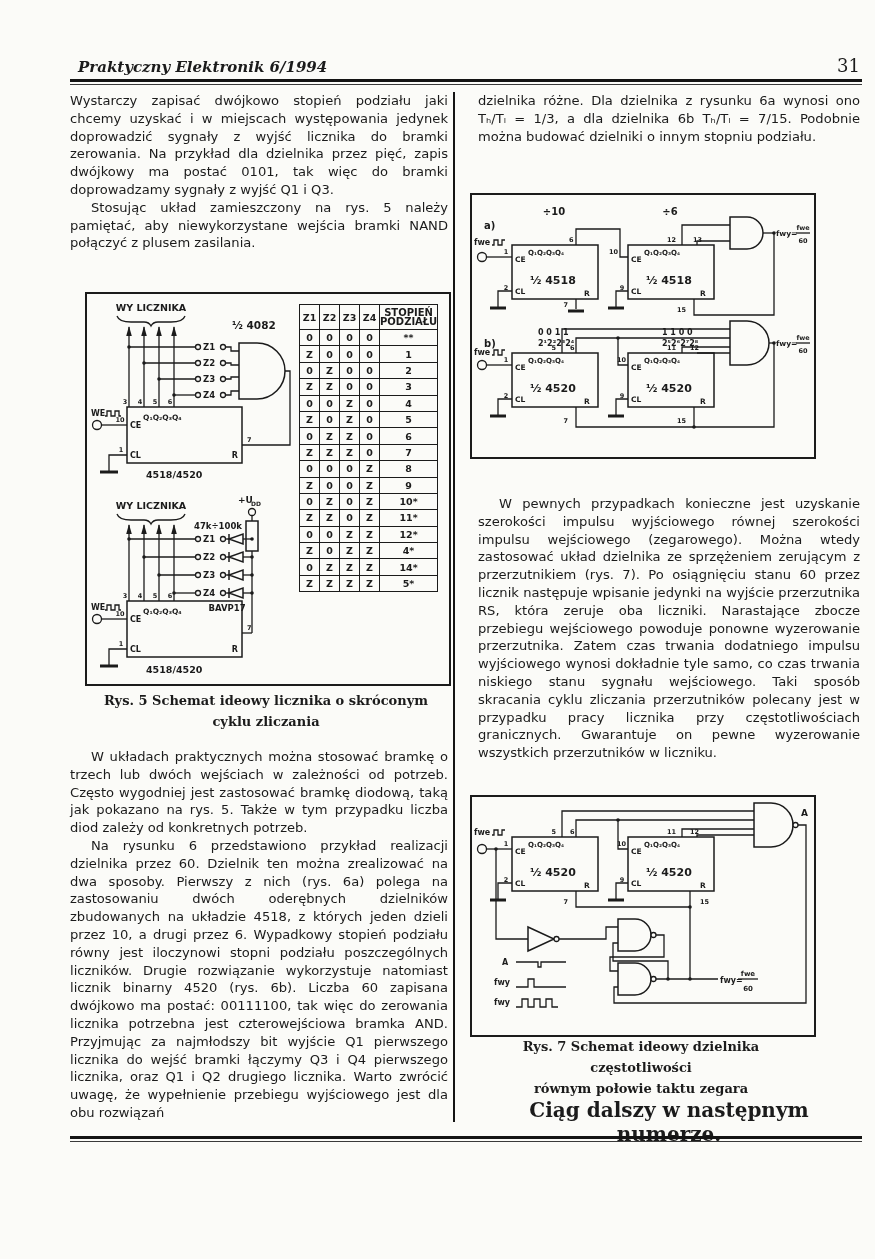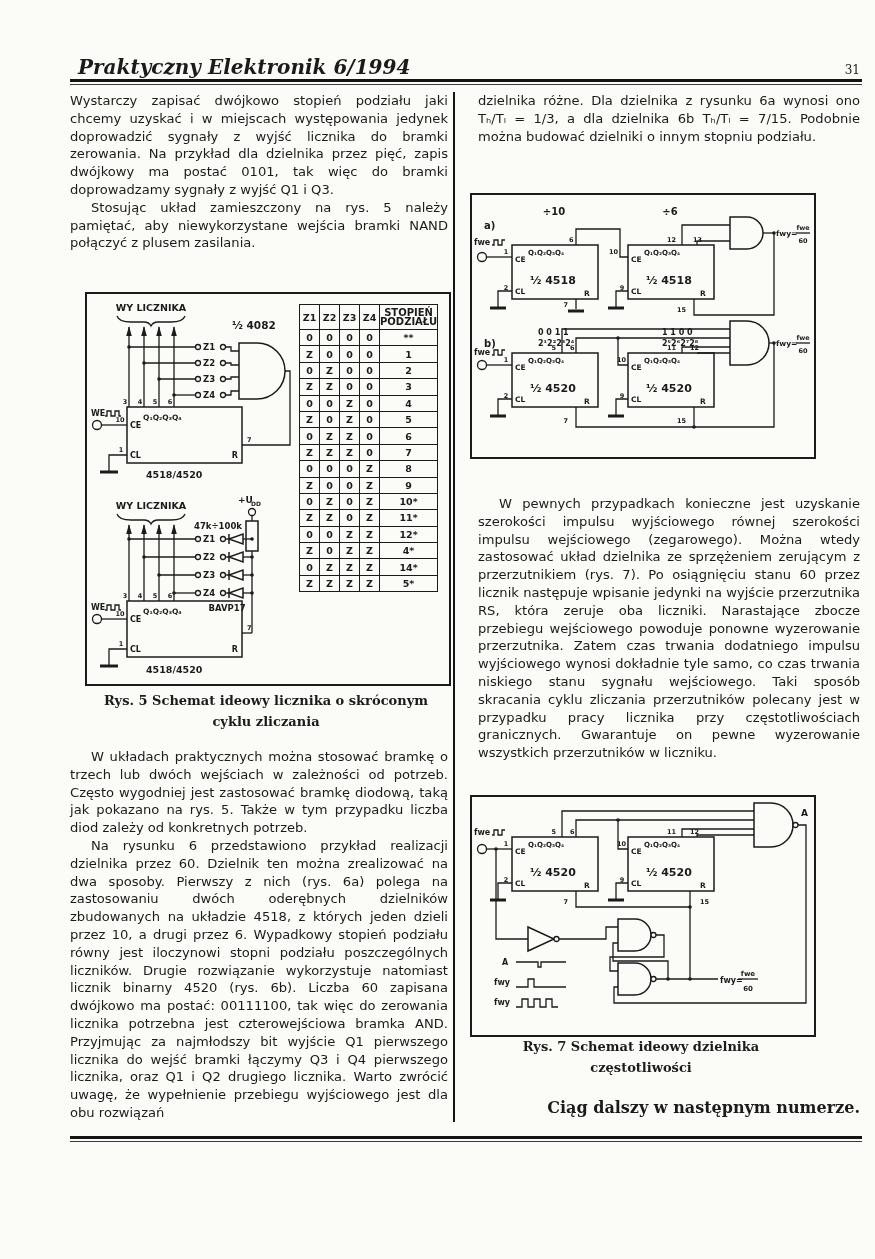--- a/index.html
+++ b/index.html
@@ -1,36 +1,36 @@
 <!DOCTYPE html>
 <html><head>
 <meta charset="utf-8">
 <style>
   html,body{margin:0;padding:0;}
   body{width:875px;height:1259px;background:#fbfbf8;font-family:"DejaVu Sans",sans-serif;color:#1b1b1b;position:relative;overflow:hidden;}
   #page{position:absolute;inset:0;}
   
   .hdr{position:absolute;left:78px;top:55px;width:782px;display:flex;justify-content:space-between;align-items:baseline;}
-  .hdr .j{font-family:"DejaVu Serif",serif;font-style:italic;font-weight:700;font-size:20px;}
-  .hdr .pg{font-family:"DejaVu Serif",serif;font-size:12px;}
+  .hdr .j{font-family:"DejaVu Serif",serif;font-style:italic;font-weight:700;font-size:15px;}
+  .hdr .pg{font-family:"DejaVu Serif",serif;font-size:18px;}
   .rule{position:absolute;left:70px;width:792px;}
   .rule .thick{height:3px;background:#141414;}
   .rule .thin{height:1px;background:#3a3a3a;margin-top:2px;}
   
   .coldiv{position:absolute;left:453px;top:92px;width:1.5px;height:1030px;background:#141414;}
   .para{position:absolute;font-size:13.1px;line-height:17.8px;text-align:justify;}
   .lc{left:70px;width:378px;}
   .rc{left:478px;width:382px;}
   .indent{text-indent:21px;}
   p{margin:0;}
   
   .figbox{position:absolute;border:2px solid #1b1b1b;background:#fbfbf8;}
   
   .cap{position:absolute;font-family:"DejaVu Serif",serif;font-weight:700;font-size:13px;text-align:center;line-height:21px;}
-  .footer-note{position:absolute;left:478px;width:382px;font-family:"DejaVu Serif",serif;font-weight:700;font-size:16px;text-align:right;}
+  .footer-note{position:absolute;left:478px;width:382px;font-family:"DejaVu Serif",serif;font-weight:700;font-size:20px;text-align:center;}
   
   svg text{font-family:"DejaVu Sans",sans-serif;font-weight:700;fill:#1b1b1b;}
   svg .wire{stroke:#1b1b1b;stroke-width:1.3;fill:none;}
   svg .thick2{stroke:#1b1b1b;stroke-width:3;fill:none;}
   svg .shape{stroke:#1b1b1b;stroke-width:1.5;fill:none;}
   svg .dot{fill:#1b1b1b;stroke:none;}
   svg .open{fill:#fbfbf8;stroke:#1b1b1b;stroke-width:1.3;}
   svg .arrow{fill:#1b1b1b;stroke:none;}
   
   .ttable{position:absolute;left:212px;top:10px;border-collapse:collapse;font-size:9.5px;font-weight:700;}
@@ -554,20 +554,21 @@
         <text x="22" y="188" font-size="8">fwy</text>
         <path class="wire" d="M44,190 L56,190 L56,182 L62,182 L62,190 L94,190"></path>
         <text x="22" y="208" font-size="8">fwy</text>
         <path class="wire" d="M44,210 L50,210 L50,202 L56,202 L56,210 L62,210 L62,202 L68,202 L68,210 L74,210 L74,202 L80,202 L80,210 L86,210"></path>
       </g>
     </svg>
   </div>
 
   <div class="cap" style="left:470px;top:1036px;width:342px">
     <div>Rys. 7 Schemat ideowy dzielnika częstotliwości</div>
+    <div>równym połowie taktu zegara</div>
   </div>
 
   <div class="footer-note" style="top:1098px">Ciąg dalszy w następnym numerze.</div>
 
   <div class="rule" style="top:1136px">
       <div class="thick"></div>
       <div class="thin"></div>
     </div>
 
 </div>

